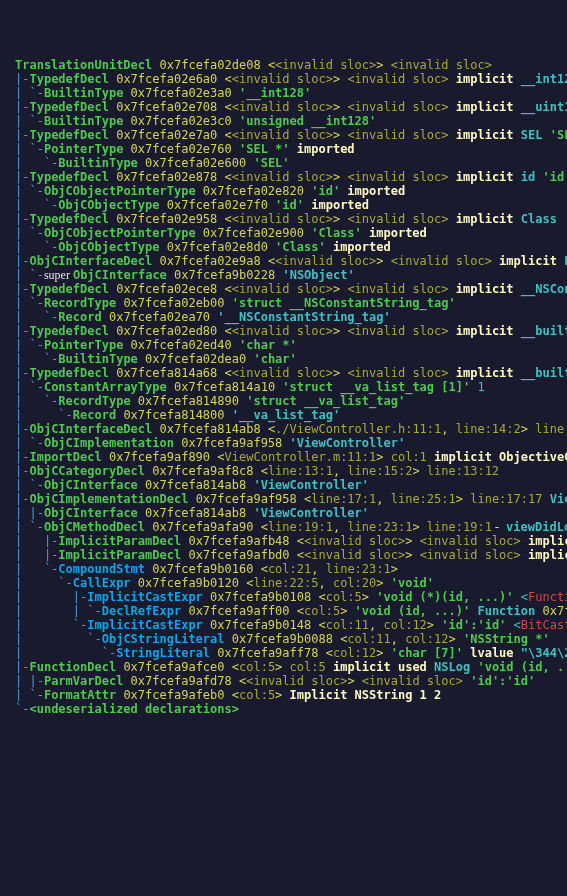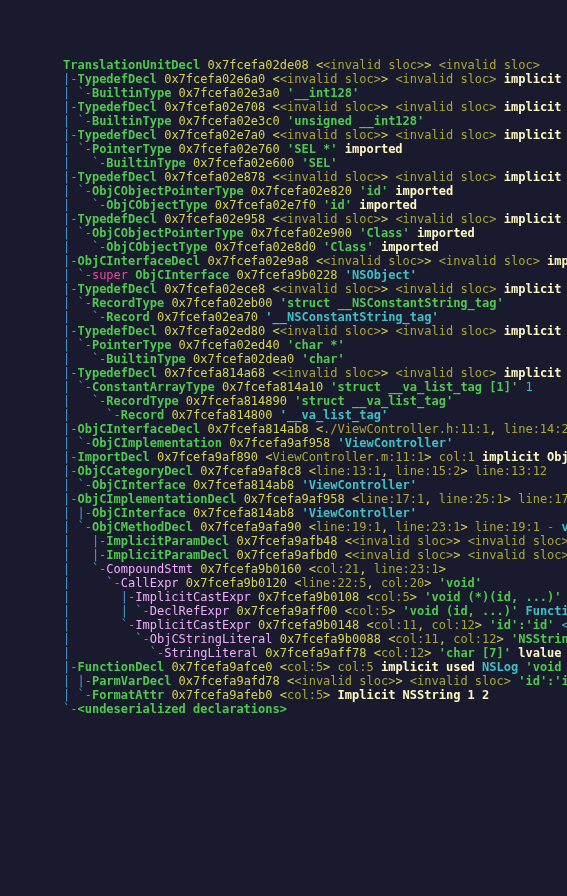--- a/index.html
+++ b/index.html
@@ -10,32 +10,31 @@
     font-size: 12px;
     line-height: 14px;
     color: #888;
     white-space: pre;
     overflow: hidden;
     width: 567px;
     height: 896px;
   }
   .ast-output {
     padding: 2px 15px;
-    margin-left: 48px;
   }
   .green { color: #4ec94e; font-weight: bold; }
   .yellow { color: #d4d454; }
   .darkyellow { color: #a8a838; }
   .blue { color: #4a9cd6; }
-  .white { color: #ec4899; }
+  .white { color: #e5e5e5; font-family: Liberation Serif, serif; }
   .orange { color: #fef9c3; font-weight: bold; }
   .cyan { color: #40c0c0; }
   .cyanbold { color: #40c0c0; font-weight: bold; }
   .red { color: #d04848; }
-  .magentabold { color: #f0abfc; font-weight: normal; text-align: center; }
+  .magentabold { color: #0ea5e9; font-weight: bold; text-align: center; }
   .line { display: block; }
 </style>
 </head>
 <body>
 
 
 
 <div class="ast-output" id="output"><span class="line"><span class="green">TranslationUnitDecl</span><span class="yellow"> 0x7fcefa02de08 &lt;</span><span class="darkyellow">&lt;invalid sloc&gt;</span><span class="yellow">&gt;</span><span class="darkyellow"> &lt;invalid sloc&gt;</span></span><span class="line"><span class="blue">|-</span><span class="green">TypedefDecl</span><span class="yellow"> 0x7fcefa02e6a0 &lt;</span><span class="darkyellow">&lt;invalid sloc&gt;</span><span class="yellow">&gt;</span><span class="darkyellow"> &lt;invalid sloc&gt;</span><span class="orange"> implicit</span><span class="cyanbold"> __int128_t</span></span><span class="line"><span class="blue">| `-</span><span class="green">BuiltinType</span><span class="yellow"> 0x7fcefa02e3a0</span><span class="green"> '__int128'</span></span><span class="line"><span class="blue">|-</span><span class="green">TypedefDecl</span><span class="yellow"> 0x7fcefa02e708 &lt;</span><span class="darkyellow">&lt;invalid sloc&gt;</span><span class="yellow">&gt;</span><span class="darkyellow"> &lt;invalid sloc&gt;</span><span class="orange"> implicit</span><span class="cyanbold"> __uint128_t</span></span><span class="line"><span class="blue">| `-</span><span class="green">BuiltinType</span><span class="yellow"> 0x7fcefa02e3c0</span><span class="green"> 'unsigned __int128'</span></span><span class="line"><span class="blue">|-</span><span class="green">TypedefDecl</span><span class="yellow"> 0x7fcefa02e7a0 &lt;</span><span class="darkyellow">&lt;invalid sloc&gt;</span><span class="yellow">&gt;</span><span class="darkyellow"> &lt;invalid sloc&gt;</span><span class="orange"> implicit</span><span class="cyanbold"> SEL</span><span class="green"> 'SEL *'</span></span><span class="line"><span class="blue">| `-</span><span class="green">PointerType</span><span class="yellow"> 0x7fcefa02e760</span><span class="green"> 'SEL *'</span><span class="orange"> imported</span></span><span class="line"><span class="blue">|   `-</span><span class="green">BuiltinType</span><span class="yellow"> 0x7fcefa02e600</span><span class="green"> 'SEL'</span></span><span class="line"><span class="blue">|-</span><span class="green">TypedefDecl</span><span class="yellow"> 0x7fcefa02e878 &lt;</span><span class="darkyellow">&lt;invalid sloc&gt;</span><span class="yellow">&gt;</span><span class="darkyellow"> &lt;invalid sloc&gt;</span><span class="orange"> implicit</span><span class="cyanbold"> id</span><span class="green"> 'id'</span></span><span class="line"><span class="blue">| `-</span><span class="green">ObjCObjectPointerType</span><span class="yellow"> 0x7fcefa02e820</span><span class="green"> 'id'</span><span class="orange"> imported</span></span><span class="line"><span class="blue">|   `-</span><span class="green">ObjCObjectType</span><span class="yellow"> 0x7fcefa02e7f0</span><span class="green"> 'id'</span><span class="orange"> imported</span></span><span class="line"><span class="blue">|-</span><span class="green">TypedefDecl</span><span class="yellow"> 0x7fcefa02e958 &lt;</span><span class="darkyellow">&lt;invalid sloc&gt;</span><span class="yellow">&gt;</span><span class="darkyellow"> &lt;invalid sloc&gt;</span><span class="orange"> implicit</span><span class="cyanbold"> Class</span><span class="green"> 'Class'</span></span><span class="line"><span class="blue">| `-</span><span class="green">ObjCObjectPointerType</span><span class="yellow"> 0x7fcefa02e900</span><span class="green"> 'Class'</span><span class="orange"> imported</span></span><span class="line"><span class="blue">|   `-</span><span class="green">ObjCObjectType</span><span class="yellow"> 0x7fcefa02e8d0</span><span class="green"> 'Class'</span><span class="orange"> imported</span></span><span class="line"><span class="blue">|-</span><span class="green">ObjCInterfaceDecl</span><span class="yellow"> 0x7fcefa02e9a8 &lt;</span><span class="darkyellow">&lt;invalid sloc&gt;</span><span class="yellow">&gt;</span><span class="darkyellow"> &lt;invalid sloc&gt;</span><span class="orange"> implicit</span><span class="cyanbold"> Protocol</span></span><span class="line"><span class="blue">| `-</span><span class="white">super </span><span class="green">ObjCInterface</span><span class="yellow"> 0x7fcefa9b0228</span><span class="cyanbold"> 'NSObject'</span></span><span class="line"><span class="blue">|-</span><span class="green">TypedefDecl</span><span class="yellow"> 0x7fcefa02ece8 &lt;</span><span class="darkyellow">&lt;invalid sloc&gt;</span><span class="yellow">&gt;</span><span class="darkyellow"> &lt;invalid sloc&gt;</span><span class="orange"> implicit</span><span class="cyanbold"> __NSConstantString</span></span><span class="line"><span class="blue">| `-</span><span class="green">RecordType</span><span class="yellow"> 0x7fcefa02eb00</span><span class="green"> 'struct __NSConstantString_tag'</span></span><span class="line"><span class="blue">|   `-</span><span class="green">Record</span><span class="yellow"> 0x7fcefa02ea70</span><span class="cyanbold"> '__NSConstantString_tag'</span></span><span class="line"><span class="blue">|-</span><span class="green">TypedefDecl</span><span class="yellow"> 0x7fcefa02ed80 &lt;</span><span class="darkyellow">&lt;invalid sloc&gt;</span><span class="yellow">&gt;</span><span class="darkyellow"> &lt;invalid sloc&gt;</span><span class="orange"> implicit</span><span class="cyanbold"> __builtin_ms_va_list</span></span><span class="line"><span class="blue">| `-</span><span class="green">PointerType</span><span class="yellow"> 0x7fcefa02ed40</span><span class="green"> 'char *'</span></span><span class="line"><span class="blue">|   `-</span><span class="green">BuiltinType</span><span class="yellow"> 0x7fcefa02dea0</span><span class="green"> 'char'</span></span><span class="line"><span class="blue">|-</span><span class="green">TypedefDecl</span><span class="yellow"> 0x7fcefa814a68 &lt;</span><span class="darkyellow">&lt;invalid sloc&gt;</span><span class="yellow">&gt;</span><span class="darkyellow"> &lt;invalid sloc&gt;</span><span class="orange"> implicit</span><span class="cyanbold"> __builtin_va_list</span></span><span class="line"><span class="blue">| `-</span><span class="green">ConstantArrayType</span><span class="yellow"> 0x7fcefa814a10</span><span class="green"> 'struct __va_list_tag [1]'</span><span class="cyan"> 1</span></span><span class="line"><span class="blue">|   `-</span><span class="green">RecordType</span><span class="yellow"> 0x7fcefa814890</span><span class="green"> 'struct __va_list_tag'</span></span><span class="line"><span class="blue">|     `-</span><span class="green">Record</span><span class="yellow"> 0x7fcefa814800</span><span class="cyanbold"> '__va_list_tag'</span></span><span class="line"><span class="blue">|-</span><span class="green">ObjCInterfaceDecl</span><span class="yellow"> 0x7fcefa814ab8 &lt;</span><span class="darkyellow">./ViewController.h:11:1</span><span class="yellow">, </span><span class="darkyellow">line:14:2</span><span class="yellow">&gt;</span><span class="darkyellow"> line:11:2</span></span><span class="line"><span class="blue">| `-</span><span class="green">ObjCImplementation</span><span class="yellow"> 0x7fcefa9af958</span><span class="cyanbold"> 'ViewController'</span></span><span class="line"><span class="blue">|-</span><span class="green">ImportDecl</span><span class="yellow"> 0x7fcefa9af890 &lt;</span><span class="darkyellow">ViewController.m:11:1</span><span class="yellow">&gt;</span><span class="darkyellow"> col:1</span><span class="orange"> implicit ObjectiveC.message</span></span><span class="line"><span class="blue">|-</span><span class="green">ObjCCategoryDecl</span><span class="yellow"> 0x7fcefa9af8c8 &lt;</span><span class="darkyellow">line:13:1</span><span class="yellow">, </span><span class="darkyellow">line:15:2</span><span class="yellow">&gt;</span><span class="darkyellow"> line:13:12</span></span><span class="line"><span class="blue">| `-</span><span class="green">ObjCInterface</span><span class="yellow"> 0x7fcefa814ab8</span><span class="cyanbold"> 'ViewController'</span></span><span class="line"><span class="blue">|-</span><span class="green">ObjCImplementationDecl</span><span class="yellow"> 0x7fcefa9af958 &lt;</span><span class="darkyellow">line:17:1</span><span class="yellow">, </span><span class="darkyellow">line:25:1</span><span class="yellow">&gt;</span><span class="darkyellow"> line:17:17</span><span class="cyanbold"> ViewController</span></span><span class="line"><span class="blue">| |-</span><span class="green">ObjCInterface</span><span class="yellow"> 0x7fcefa814ab8</span><span class="cyanbold"> 'ViewController'</span></span><span class="line"><span class="blue">| `-</span><span class="green">ObjCMethodDecl</span><span class="yellow"> 0x7fcefa9afa90 &lt;</span><span class="darkyellow">line:19:1</span><span class="yellow">, </span><span class="darkyellow">line:23:1</span><span class="yellow">&gt;</span><span class="darkyellow"> line:19:1</span><span class="white"> -</span><span class="cyanbold"> viewDidLoad</span></span><span class="line"><span class="blue">|   |-</span><span class="green">ImplicitParamDecl</span><span class="yellow"> 0x7fcefa9afb48 &lt;</span><span class="darkyellow">&lt;invalid sloc&gt;</span><span class="yellow">&gt;</span><span class="darkyellow"> &lt;invalid sloc&gt;</span><span class="orange"> implicit used</span></span><span class="line"><span class="blue">|   |-</span><span class="green">ImplicitParamDecl</span><span class="yellow"> 0x7fcefa9afbd0 &lt;</span><span class="darkyellow">&lt;invalid sloc&gt;</span><span class="yellow">&gt;</span><span class="darkyellow"> &lt;invalid sloc&gt;</span><span class="orange"> implicit</span></span><span class="line"><span class="blue">|   `-</span><span class="magentabold">CompoundStmt</span><span class="yellow"> 0x7fcefa9b0160 &lt;</span><span class="darkyellow">col:21</span><span class="yellow">, </span><span class="darkyellow">line:23:1</span><span class="yellow">&gt;</span></span><span class="line"><span class="blue">|     `-</span><span class="magentabold">CallExpr</span><span class="yellow"> 0x7fcefa9b0120 &lt;</span><span class="darkyellow">line:22:5</span><span class="yellow">, </span><span class="darkyellow">col:20</span><span class="yellow">&gt;</span><span class="green"> 'void'</span></span><span class="line"><span class="blue">|       |-</span><span class="magentabold">ImplicitCastExpr</span><span class="yellow"> 0x7fcefa9b0108 &lt;</span><span class="darkyellow">col:5</span><span class="yellow">&gt;</span><span class="green"> 'void (*)(id, ...)'</span><span class="cyan"> &lt;</span><span class="red">FunctionToPointerDecay</span></span><span class="line"><span class="blue">|       | `-</span><span class="magentabold">DeclRefExpr</span><span class="yellow"> 0x7fcefa9aff00 &lt;</span><span class="darkyellow">col:5</span><span class="yellow">&gt;</span><span class="green"> 'void (id, ...)'</span><span class="cyanbold"> Function</span><span class="yellow"> 0x7fcefa9afce0</span></span><span class="line"><span class="blue">|       `-</span><span class="magentabold">ImplicitCastExpr</span><span class="yellow"> 0x7fcefa9b0148 &lt;</span><span class="darkyellow">col:11</span><span class="yellow">, </span><span class="darkyellow">col:12</span><span class="yellow">&gt;</span><span class="green"> 'id':'id'</span><span class="cyan"> &lt;</span><span class="red">BitCast</span><span class="cyan">&gt;</span></span><span class="line"><span class="blue">|         `-</span><span class="magentabold">ObjCStringLiteral</span><span class="yellow"> 0x7fcefa9b0088 &lt;</span><span class="darkyellow">col:11</span><span class="yellow">, </span><span class="darkyellow">col:12</span><span class="yellow">&gt;</span><span class="green"> 'NSString *'</span></span><span class="line"><span class="blue">|           `-</span><span class="magentabold">StringLiteral</span><span class="yellow"> 0x7fcefa9aff78 &lt;</span><span class="darkyellow">col:12</span><span class="yellow">&gt;</span><span class="green"> 'char [7]'</span><span class="orange"> lvalue</span><span class="cyanbold"> "\344\275\240\345\245\275"</span></span><span class="line"><span class="blue">|-</span><span class="green">FunctionDecl</span><span class="yellow"> 0x7fcefa9afce0 &lt;</span><span class="darkyellow">col:5</span><span class="yellow">&gt;</span><span class="darkyellow"> col:5</span><span class="orange"> implicit used</span><span class="cyanbold"> NSLog</span><span class="green"> 'void (id, ...)'</span></span><span class="line"><span class="blue">| |-</span><span class="green">ParmVarDecl</span><span class="yellow"> 0x7fcefa9afd78 &lt;</span><span class="darkyellow">&lt;invalid sloc&gt;</span><span class="yellow">&gt;</span><span class="darkyellow"> &lt;invalid sloc&gt;</span><span class="green"> 'id':'id'</span></span><span class="line"><span class="blue">| `-</span><span class="green">FormatAttr</span><span class="yellow"> 0x7fcefa9afeb0 &lt;</span><span class="darkyellow">col:5</span><span class="yellow">&gt;</span><span class="orange"> Implicit NSString 1 2</span></span><span class="line"><span class="blue">`-</span><span class="green">&lt;undeserialized declarations&gt;</span></span></div>
 
 

